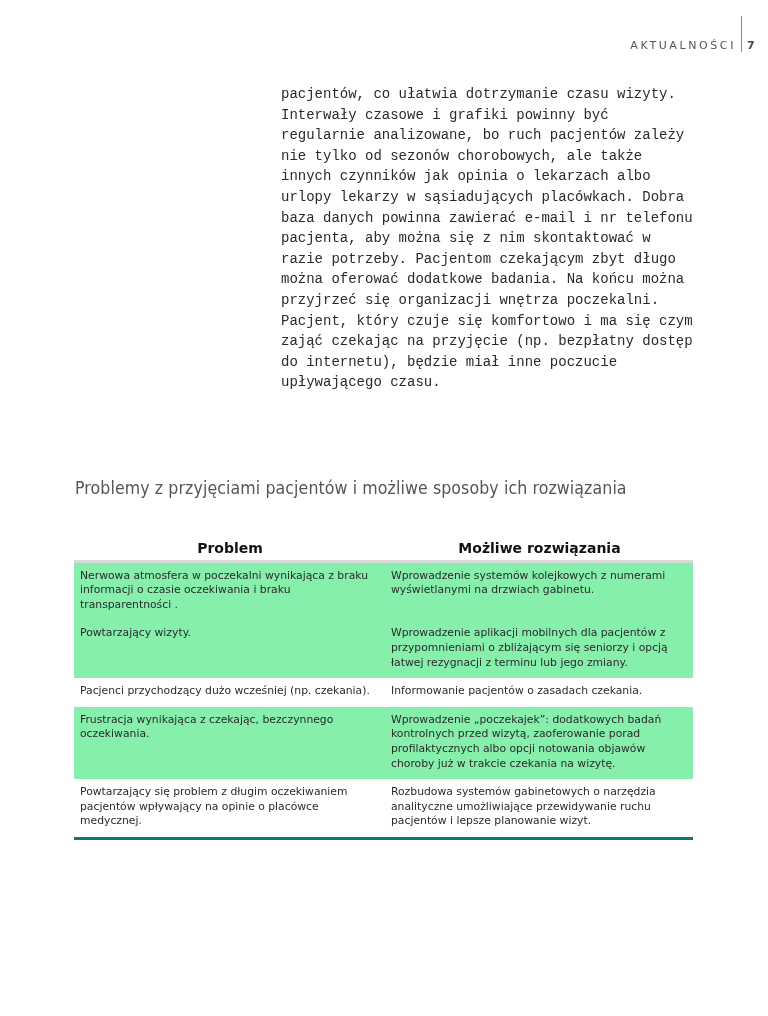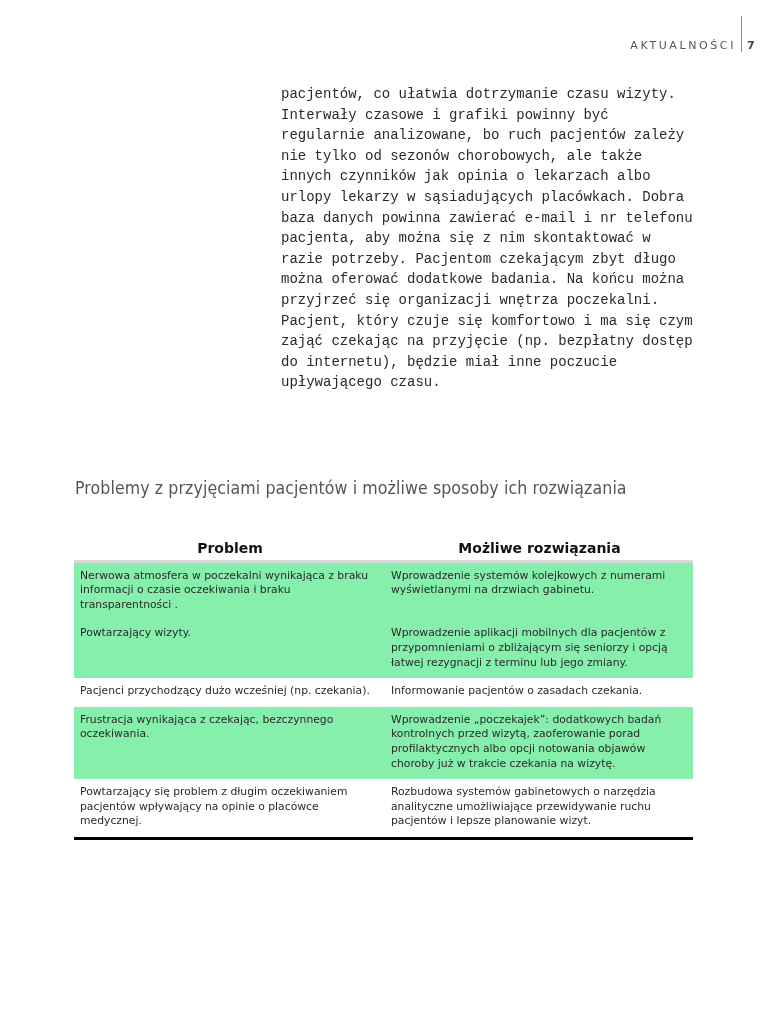--- a/index.html
+++ b/index.html
@@ -16,21 +16,21 @@
   .end-mark { display: inline-block; width: 9px; height: 9px; border-radius: 50%; background: #d4aa62; vertical-align: middle; margin-left: 4px; position: relative; top: -1px; }
 
   .table-title { position: absolute; left: 75px; top: 478px; font-family: "DejaVu Sans", sans-serif; font-size: 17px; color: #555; letter-spacing: 0.1px; transform: scaleX(0.93); transform-origin: left; }
 
   table { position: absolute; left: 74px; top: 537px; width: 619px; border-collapse: collapse; font-family: "DejaVu Sans", sans-serif; font-size: 10.8px; line-height: 14.6px; color: #2a2a2a; }
   th { text-align: center; font-weight: bold; font-size: 14px; padding: 4px 6px 4px 6px; border-bottom: 3px solid #d9d9d9; color: #111; }
   td { vertical-align: top; padding: 6px 6px 8px 6px; }
   td.c1 { width: 312px; padding-right: 14px; }
   td.c2 { padding-left: 5px; }
   tr.shade td { background: #86efac; }
-  tr.last td { border-bottom: 3px solid #000000; }
+  tr.last td { border-bottom: 3px solid #0f766e; }
 </style>
 </head>
 <body>
 
 <div class="running-head">
   <span class="section-name">AKTUALNOŚCI</span>
   <span class="head-rule"></span>
   <span class="page-num">7</span>
 </div>
 

